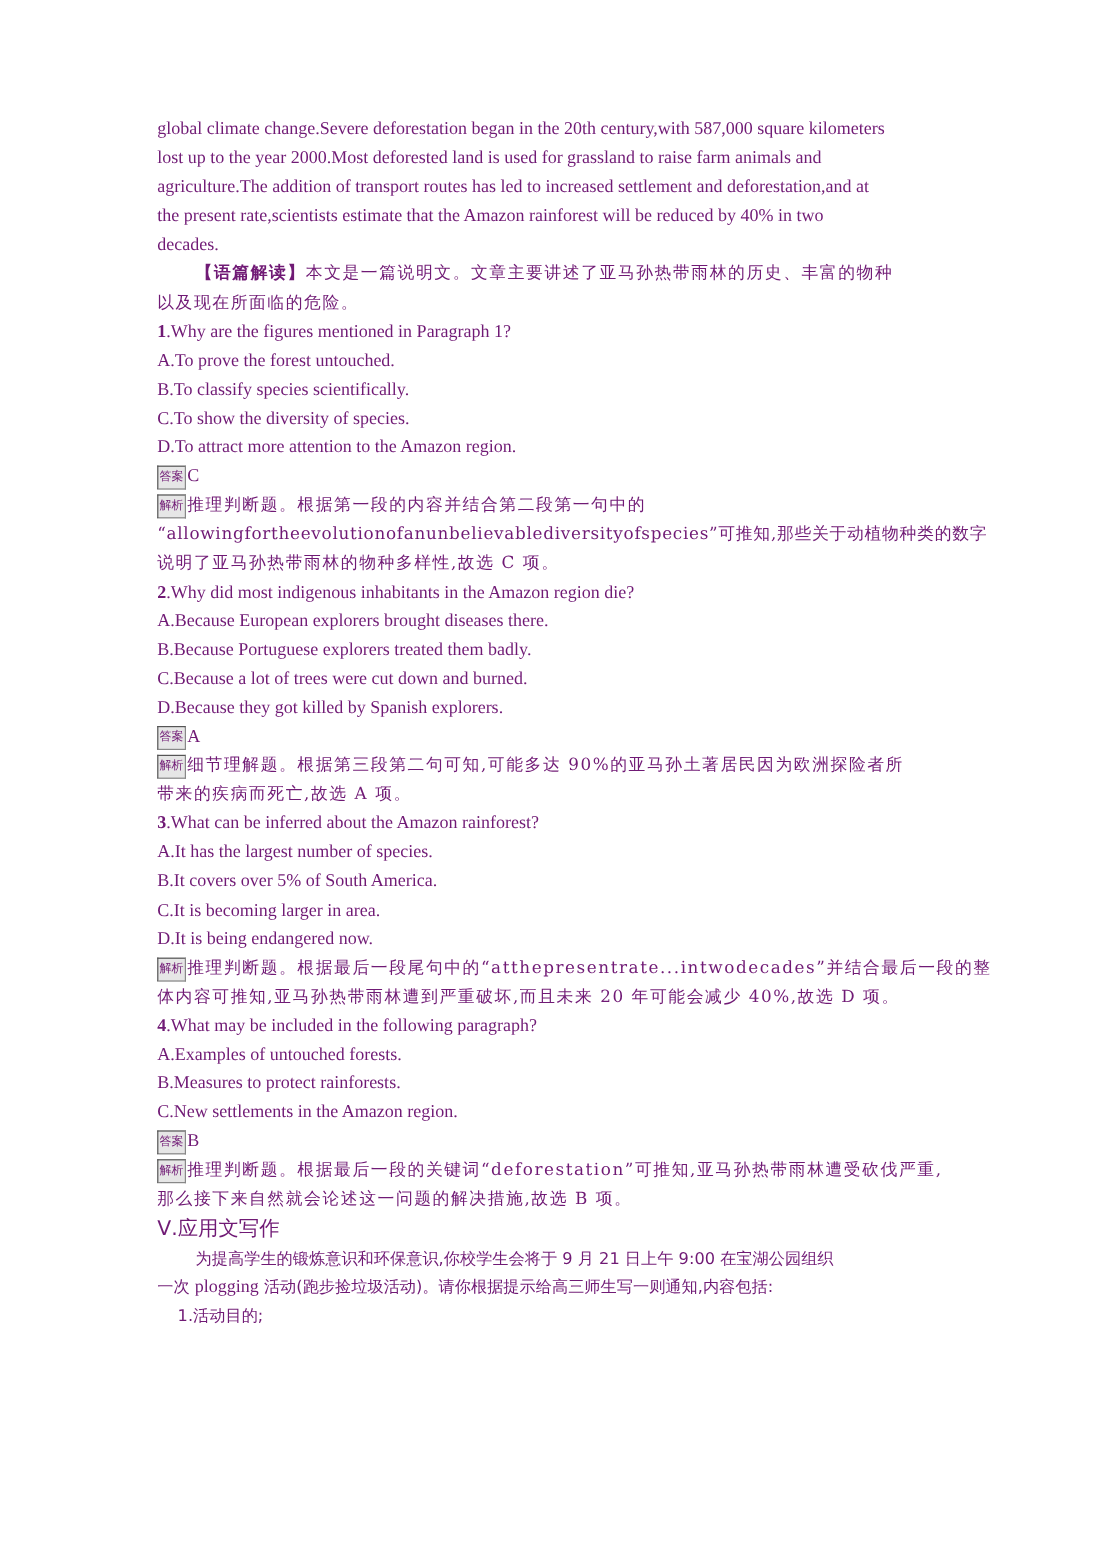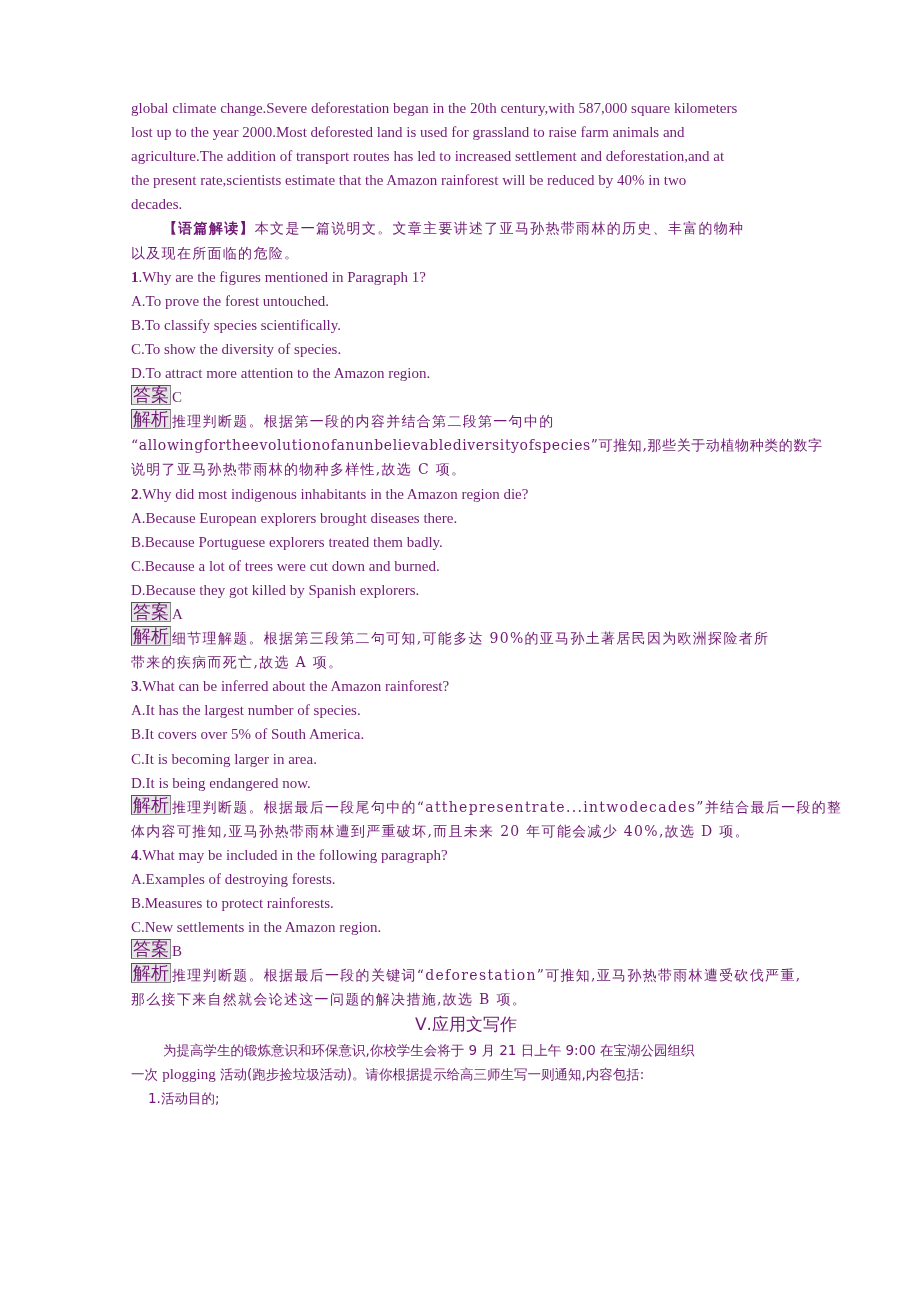--- a/index.html
+++ b/index.html
@@ -8,26 +8,26 @@
     position: absolute; left: 131px; top: 96px; width: 670px;
     font-family: "Liberation Serif", "DejaVu Serif", serif;
     font-size: 15px; color: #701a75; line-height: 24.1px;
   }
   .line { white-space: nowrap; height: 24.1px; }
   .indent { text-indent: 32px; }
   .indent2 { padding-left: 17px; }
   .cn { font-family: "DejaVu Serif", "Liberation Serif", serif; font-size: 14px; letter-spacing: 1.3px; }
   .qnum { font-weight: bold; }
   .badge {
-    display: inline-block; font-family: "DejaVu Sans", sans-serif; font-size: 18px;
+    display: inline-block; font-family: "DejaVu Sans", sans-serif; font-size: 10px;
     line-height: 18px; padding: 0 1px; background: #e6e6e6;
     border: 1px solid #555; border-right-color: #888; border-bottom-color: #888;
     vertical-align: 1px; margin-right: 1px; letter-spacing: 0;
   }
-  .section-title { font-family: "DejaVu Sans", sans-serif; font-size: 17px; line-height: 26px; margin-top: -1px; text-align: center; }
+  .section-title { font-family: "DejaVu Sans", sans-serif; font-size: 17px; line-height: 26px; margin-top: -1px; }
   .section-title .roman { font-family: "Liberation Serif", serif; font-size: 17px; }
   .writing { font-family: "DejaVu Sans", sans-serif; font-size: 13.5px; }
   .writing .en { font-family: "Liberation Serif", serif; font-size: 15px; }
 </style>
 </head>
 <body>
 
 <div class="page">
 
   <div>
@@ -73,21 +73,21 @@
     <div class="line">A.It has the largest number of species.</div>
     <div class="line">B.It covers over 5% of South America.</div>
     <div class="line">C.It is becoming larger in area.</div>
     <div class="line">D.It is being endangered now.</div>
     <div class="line cn"><span class="badge">解析</span><span>推理判断题。根据最后一段尾句中的“atthepresentrate...intwodecades”并结合最后一段的整</span></div>
     <div class="line cn">体内容可推知,亚马孙热带雨林遭到严重破坏,而且未来 20 年可能会减少 40%,故选 D 项。</div>
   </div>
 
   <div>
     <div class="line"><span class="qnum">4</span><span>.What may be included in the following paragraph?</span></div>
-    <div class="line">A.Examples of destroying forests.</div>
+    <div class="line">A.Examples of untouched forests.</div>
     <div class="line">B.Measures to protect rainforests.</div>
     <div class="line">C.New settlements in the Amazon region.</div>
     <div class="line"><span class="badge">答案</span><span>B</span></div>
     <div class="line cn"><span class="badge">解析</span><span>推理判断题。根据最后一段的关键词“deforestation”可推知,亚马孙热带雨林遭受砍伐严重,</span></div>
     <div class="line cn">那么接下来自然就会论述这一问题的解决措施,故选 B 项。</div>
   </div>
 
   <div>
     <div class="section-title"><span class="roman">Ⅴ</span><span>.应用文写作</span></div>
     <div class="line writing indent">为提高学生的锻炼意识和环保意识,你校学生会将于 9 月 21 日上午 9:00 在宝湖公园组织</div>

